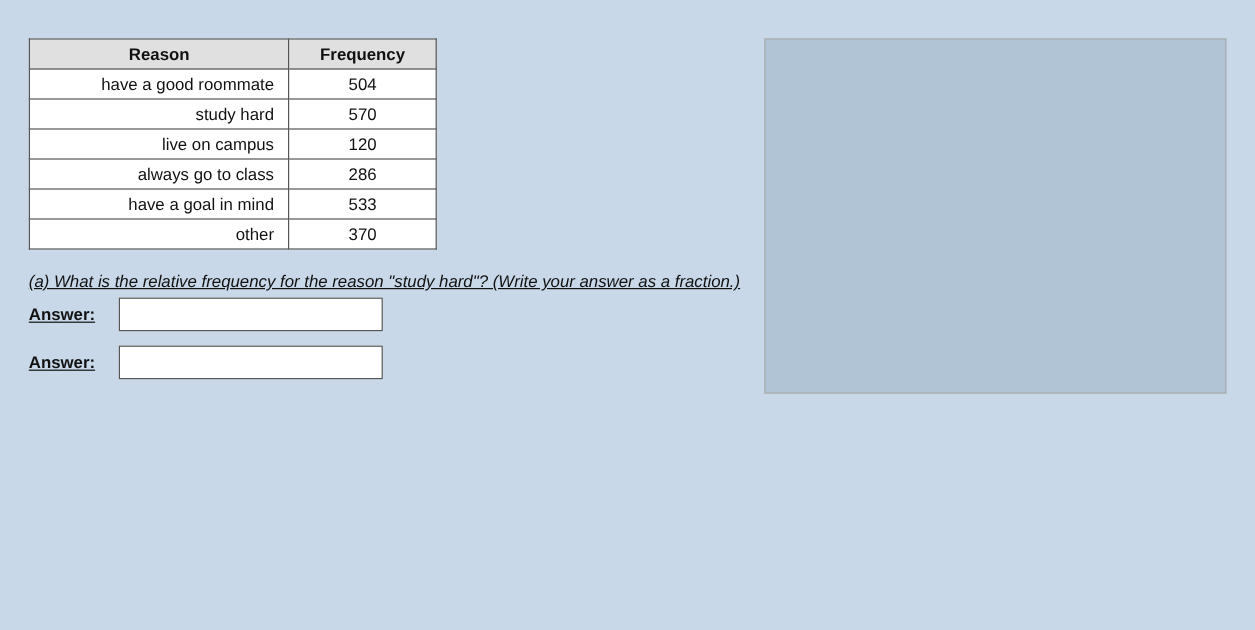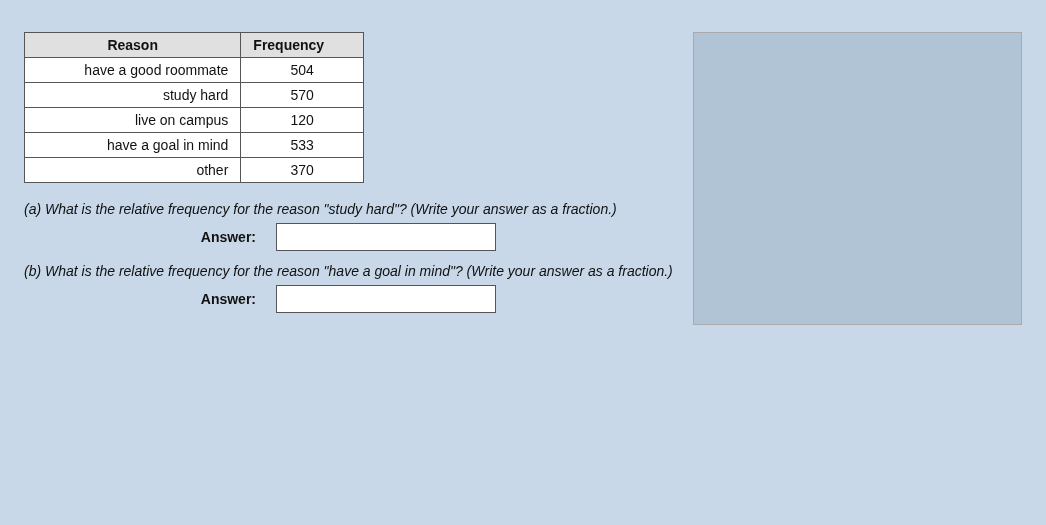--- a/index.html
+++ b/index.html
@@ -56,47 +56,47 @@
       text-align: center;
     }
 
     table th:first-child, table td:first-child {
       text-align: right;
     }
 
     table th {
       background: #e0e0e0;
       font-weight: bold;
-      text-align: left;
+      text-align: center;
     }
 
     table th:first-child {
       text-align: center;
     }
 
     .questions-area {
       margin-top: 18px;
+      text-decoration: underline;
     }
 
     .question-block {
       margin-bottom: 10px;
     }
 
     .question-text {
       font-size: 14px;
       margin-bottom: 6px;
       font-style: italic;
     }
 
     .answer-row {
       display: flex;
       align-items: center;
       gap: 20px;
       margin-bottom: 12px;
-      justify-content: center;
     }
 
     .answer-label {
       font-size: 14px;
       font-weight: bold;
       white-space: nowrap;
     }
 
     .answer-input {
       border: 1px solid #555;
@@ -128,41 +128,44 @@
           </tr>
           <tr>
             <td>study hard</td>
             <td>570</td>
           </tr>
           <tr>
             <td>live on campus</td>
             <td>120</td>
           </tr>
           <tr>
+            <td>always go to class</td>
+            <td>286</td>
+          </tr>
+          <tr>
             <td>have a goal in mind</td>
             <td>533</td>
           </tr>
           <tr>
             <td>other</td>
             <td>370</td>
           </tr>
         </tbody>
     </table>
 
     <div class="questions-area">
       <div id="questions-container">
           <div class="question-block">
             <p class="question-text">(a) What is the relative frequency for the reason "study hard"? (Write your answer as a fraction.)</p>
             <div class="answer-row">
               <span class="answer-label">Answer:</span>
               <input type="text" class="answer-input" style="">
             </div>
           </div>
           <div class="question-block">
-            <p class="question-text">(b) What is the relative frequency for the reason "have a goal in mind"? (Write your answer as a fraction.)</p>
             <div class="answer-row">
               <span class="answer-label">Answer:</span>
               <input type="text" class="answer-input" style="">
             </div>
           </div>
         </div>
     </div>
   </div>
 
   <div class="right-panel"></div>

